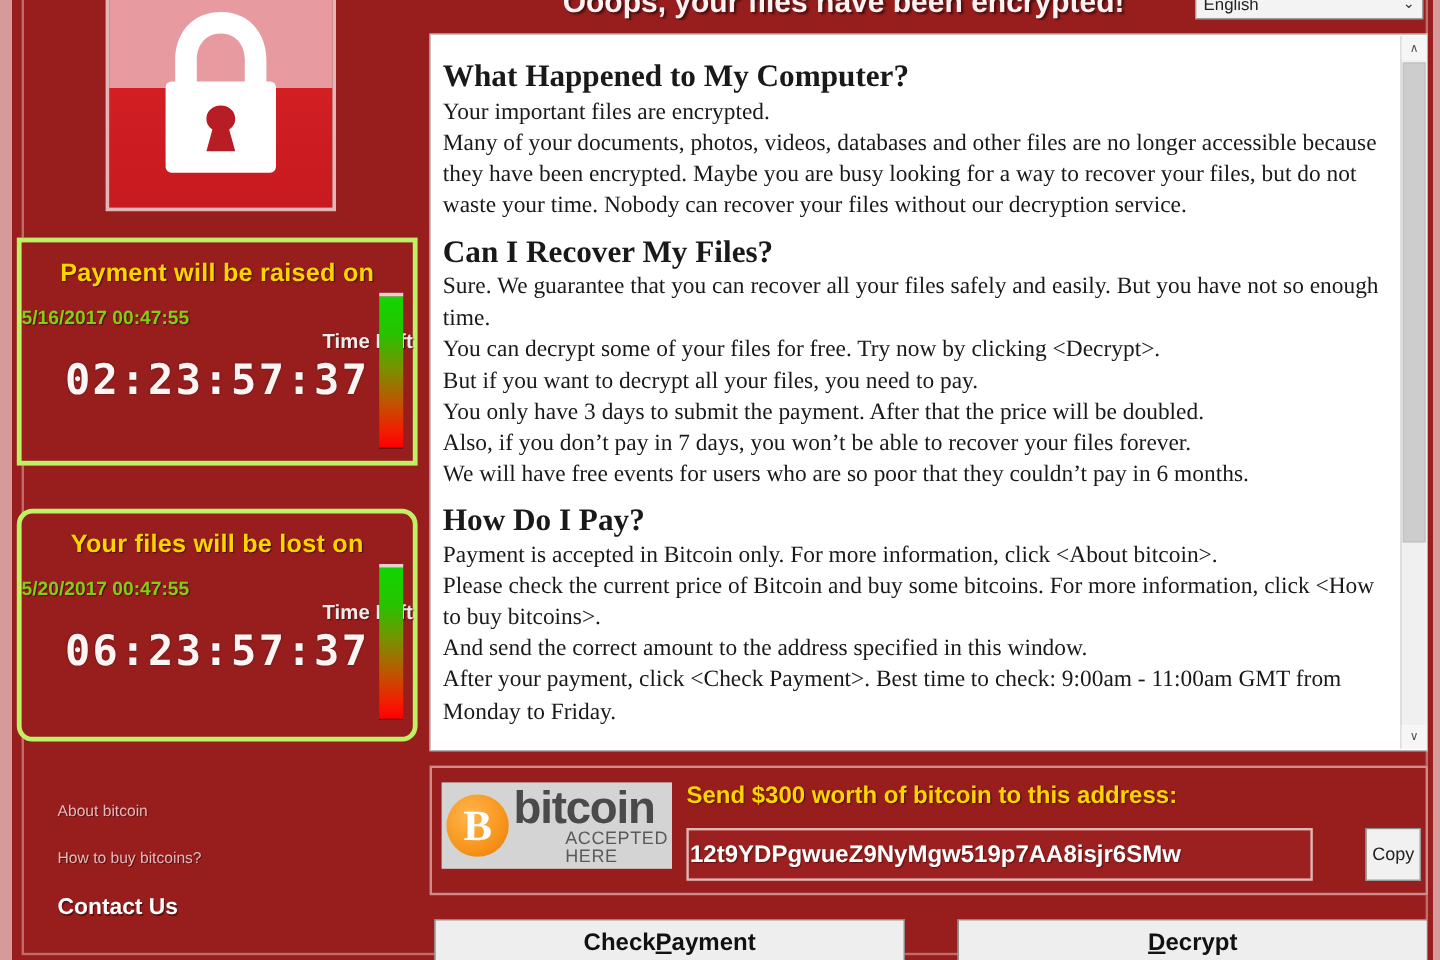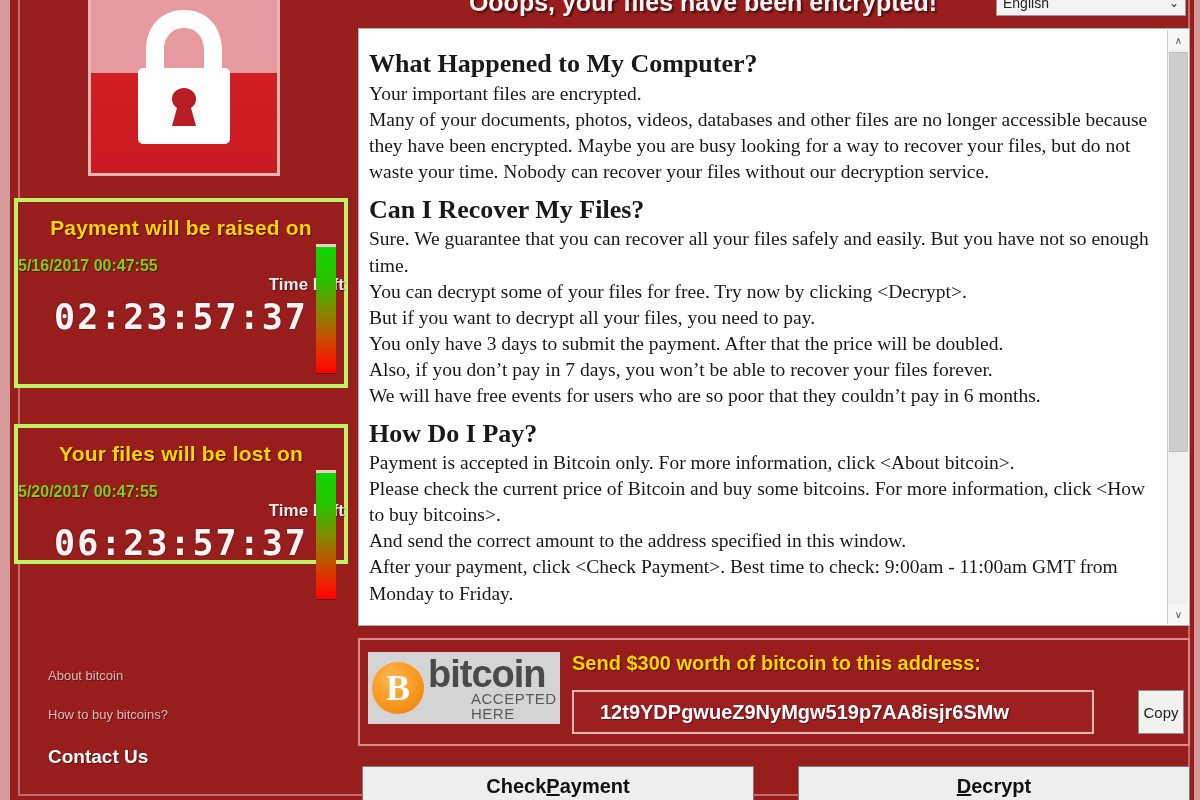--- a/index.html
+++ b/index.html
@@ -53,21 +53,21 @@
     width: 120px; height: 150px;
   }
 
   .timer-card {
     position: absolute;
     left: 0; width: 334px;
     border: 4px solid #bef264;
     background: #981e1e;
   }
   #timer-1 { top: 198px; height: 190px; }
-  #timer-2 { top: 424px; height: 140px; }
+  #timer-2 { top: 424px; height: 194px; border-radius: 13px; }
 
   .timer-title {
     text-align: center;
     color: #ffd400;
     font-size: 21px;
     font-weight: bold;
     margin-top: 14px;
     text-shadow: 1px 1px 1px rgba(0,0,0,.55);
     letter-spacing: .2px;
   }
@@ -249,21 +249,21 @@
     position: absolute; left: 212px; top: 12px;
     color: #ffd400; font-size: 20px; font-weight: bold;
     text-shadow: 1px 1px 1px rgba(0,0,0,.5);
   }
   .addr-box {
     position: absolute; left: 212px; top: 50px;
     width: 522px; height: 44px;
     background: #9c2020;
     border: 2px solid #e3b6b6;
     display: flex; align-items: center;
-    padding-left: 26px;
+    padding-left: 1px;
     color: #ffffff;
     font-size: 20px; font-weight: bold;
     font-family: "Liberation Sans", sans-serif;
     text-shadow: 1px 1px 1px rgba(0,0,0,.4);
     overflow: hidden; white-space: nowrap;
     cursor: text;
   }
   .copy-btn {
     position: absolute; left: 778px; top: 50px;
     width: 46px; height: 44px;

